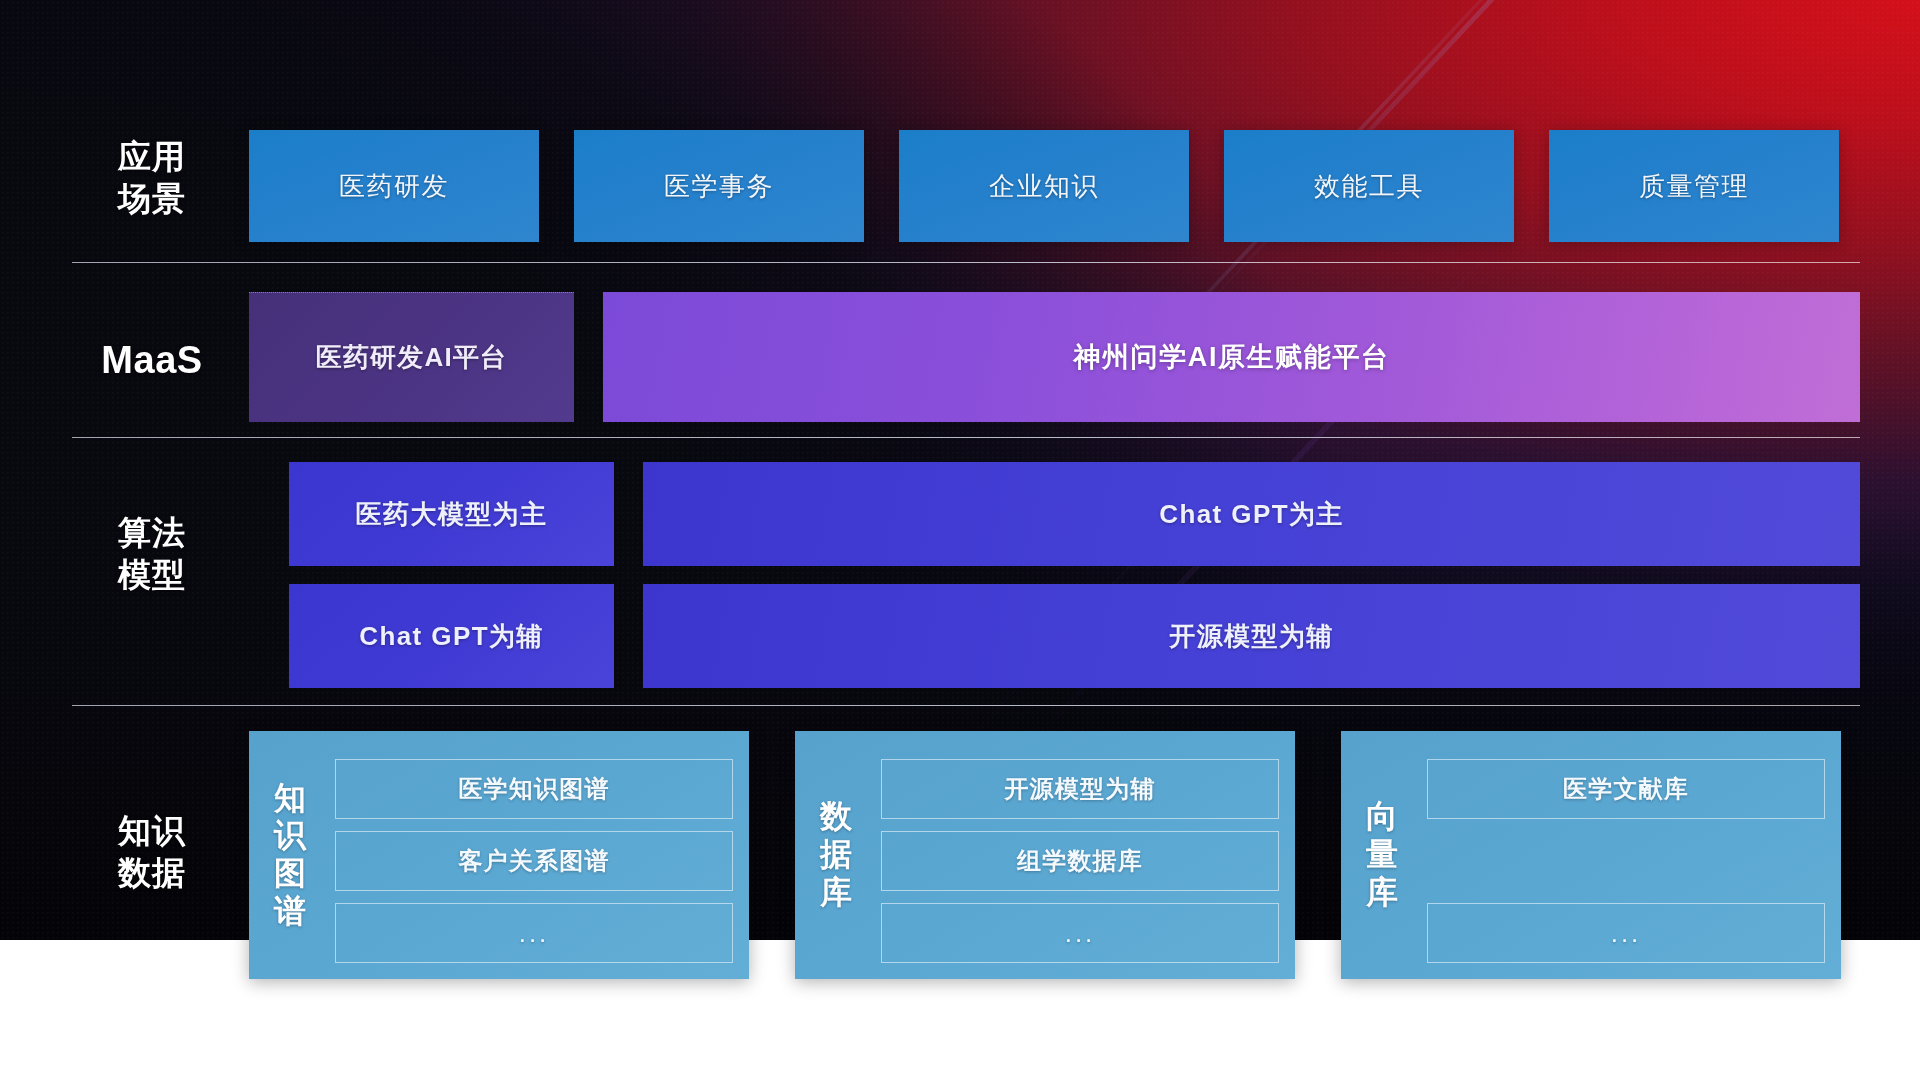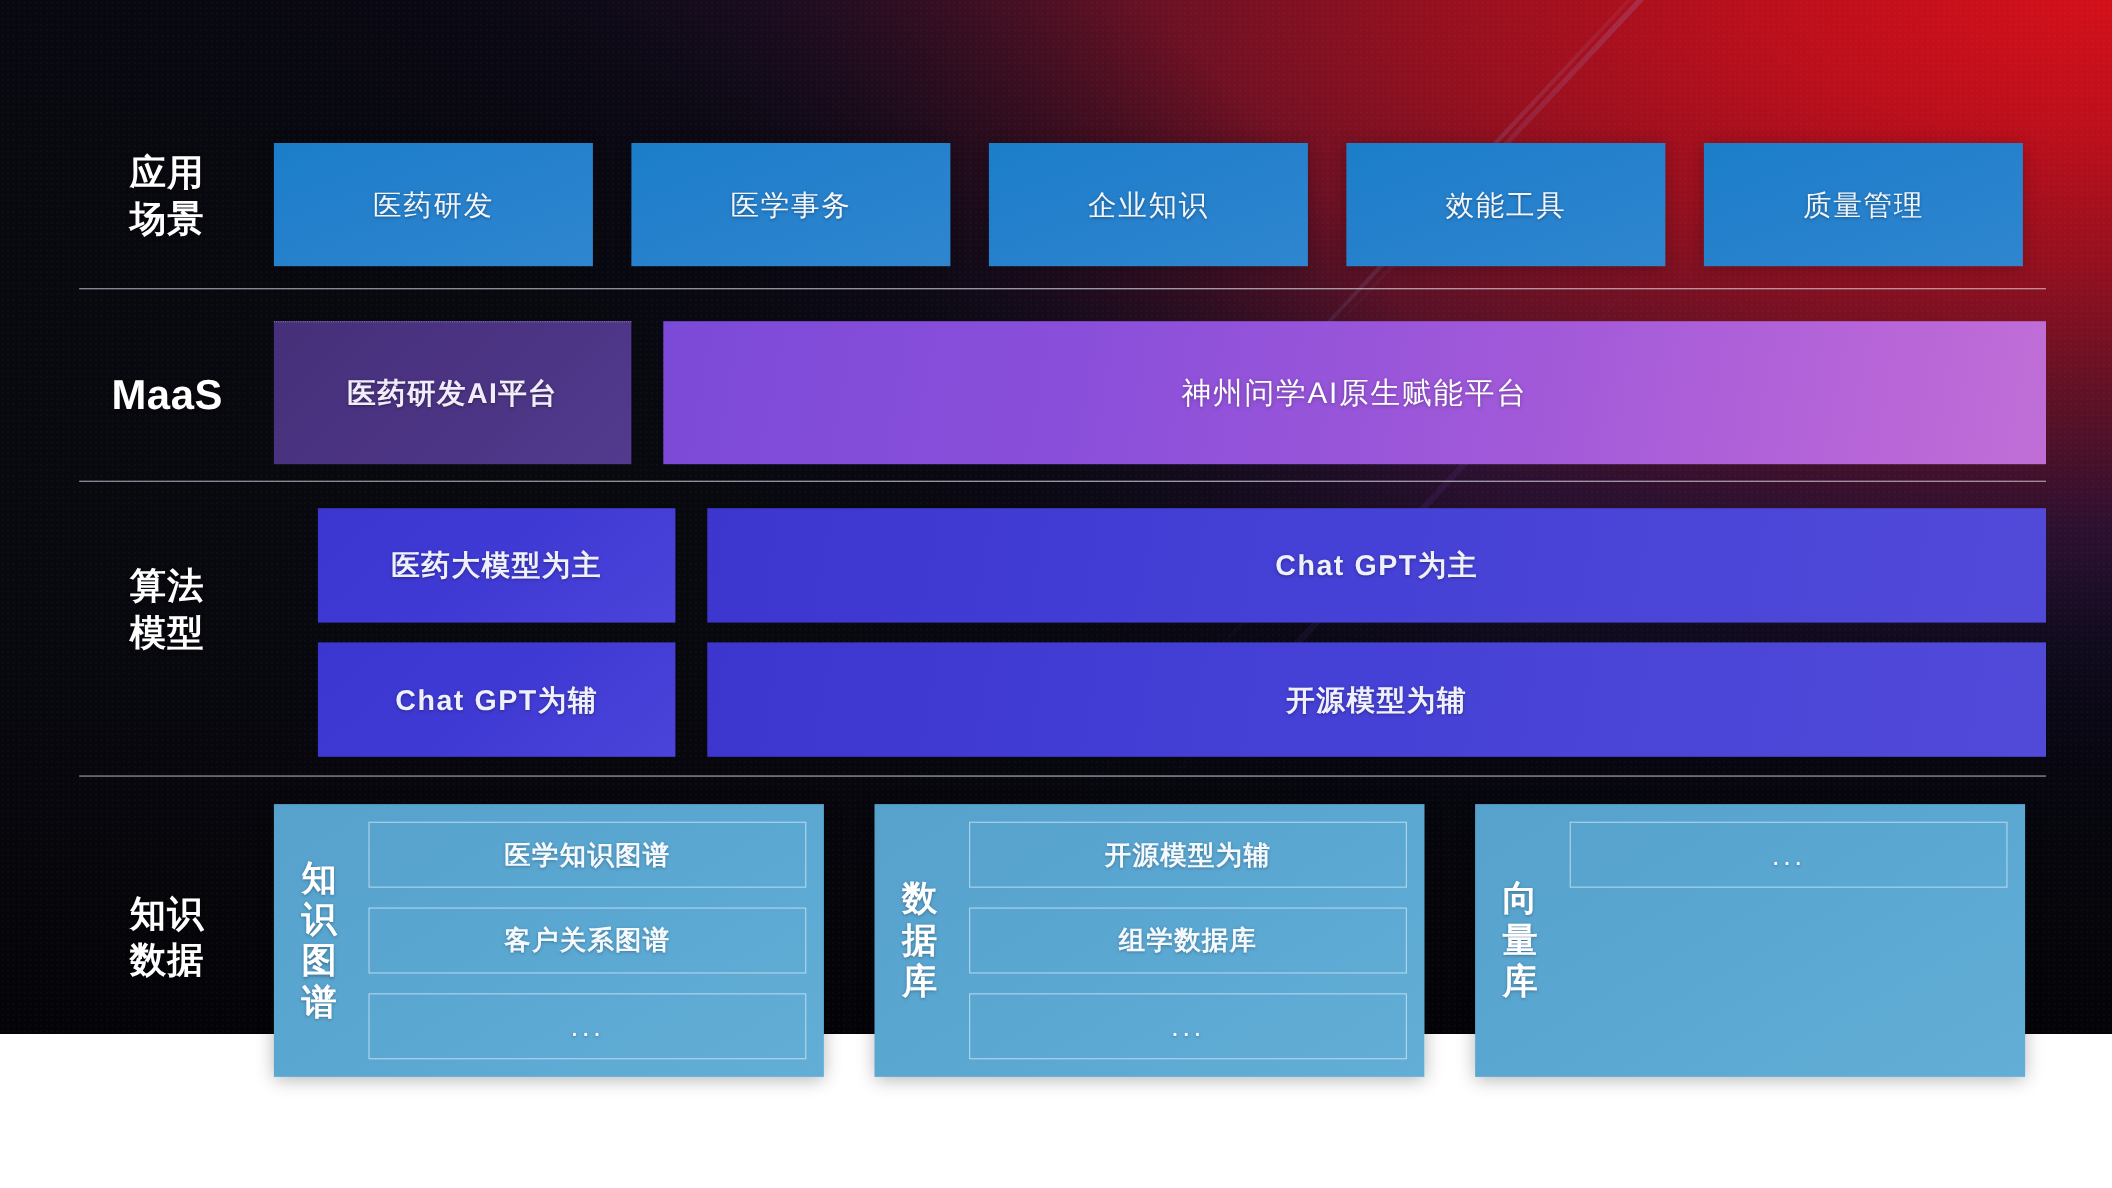--- a/index.html
+++ b/index.html
@@ -95,21 +95,21 @@
     font-size: 26px; font-weight: 700; letter-spacing: 1.2px;
     display: flex; align-items: center; justify-content: center;
     border-top: 1px dotted rgba(190,175,235,.55);
     text-shadow: 0 1px 3px rgba(0,0,0,.4);
   }
   .maas-right {
     position: absolute;
     left: 603px; top: 292px; right: 60px; height: 130px;
     background: linear-gradient(100deg, #7c4ad8 0%, #8a4fda 30%, #a159d9 62%, #b866d8 88%, #c06ed6 100%);
     color: #ffffff;
-    font-size: 27px; font-weight: 400; letter-spacing: 1.6px;
+    font-size: 27px; font-weight: 700; letter-spacing: 1.6px;
     display: flex; align-items: center; justify-content: center;
     text-shadow: 0 1px 4px rgba(0,0,0,.3);
   }
 
   
   .alg {
     position: absolute;
     height: 104px;
     display: flex; align-items: center; justify-content: center;
     color: #eef0fc;
@@ -154,20 +154,21 @@
     display: flex; flex-direction: column; justify-content: space-between;
     padding: 6px 4px 6px 14px;
   }
   .kitem {
     height: 60px;
     border: 1px solid rgba(233,243,250,0.62);
     display: flex; align-items: center; justify-content: center;
     color: #f4f9fd;
     font-size: 24px; font-weight: 700; letter-spacing: 1.2px;
     text-shadow: 0 1px 3px rgba(0,0,0,.28);
+    margin-top: 12px;
   }
   .kitem.ellipsis { font-size: 26px; letter-spacing: 3px; font-weight: 400; }
 </style>
 </head>
 <body>
 
 <div id="stage">
 
   <div class="bg-base"></div>
   <div class="streaks">
@@ -249,18 +250,19 @@
       <div class="kcard-items">
         <div class="kitem">开源模型为辅</div>
         <div class="kitem">组学数据库</div>
         <div class="kitem ellipsis">...</div>
       </div>
     </div>
 
     <div class="kcard" style="left:1341px; width:500px;">
       <div class="kcard-title">向量库</div>
       <div class="kcard-items">
+        <div class="kitem">医学文献库</div>
         <div class="kitem ellipsis">...</div>
       </div>
     </div>
 
   </div>
 </div>
 
 </body></html>

